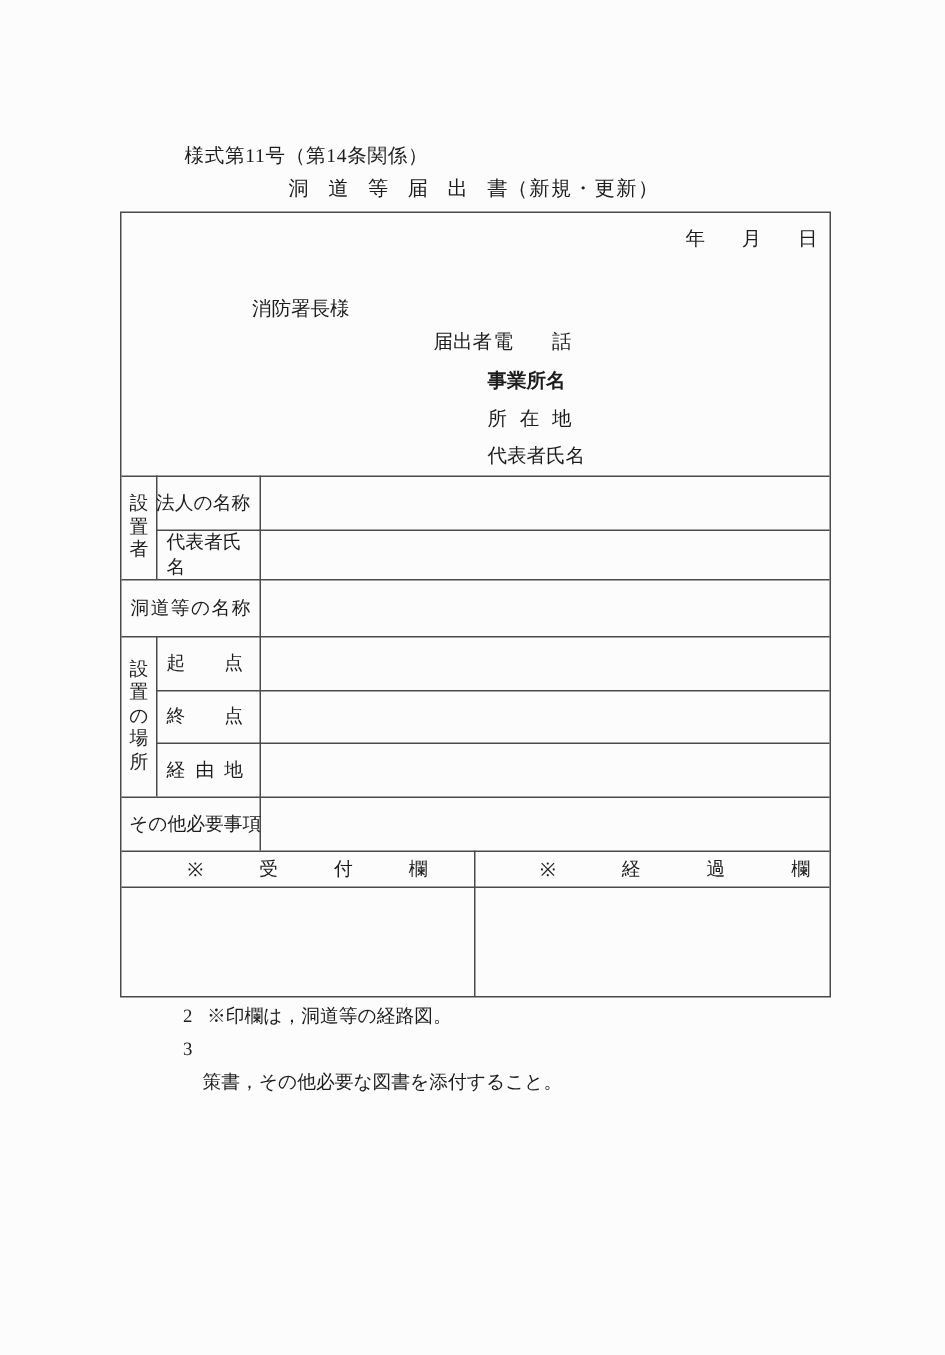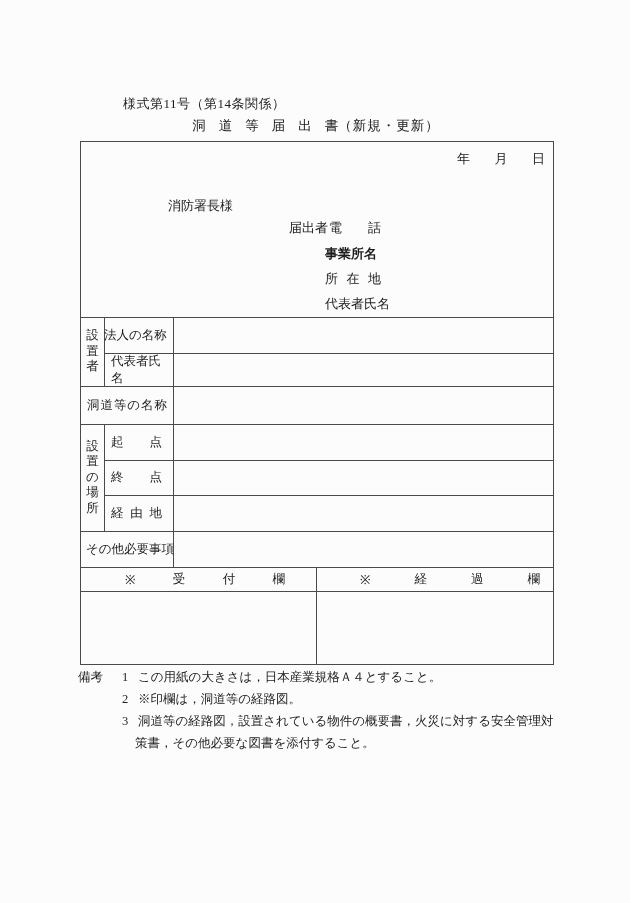--- a/index.html
+++ b/index.html
@@ -146,32 +146,26 @@
   <div class="cell" style="left:92px;top:282px;width:380px;height:36px;"></div>
   <div class="cell" style="left:92px;top:318px;width:380px;height:35px;"></div>
   <div class="cell" style="left:92px;top:353px;width:380px;height:36px;"></div>
   <div class="cell" style="left:92px;top:389px;width:380px;height:36px;"></div>
   <div class="cell" style="left:0;top:449px;width:235px;height:73px;"></div>
   <div class="cell" style="left:235px;top:449px;width:237px;height:73px;"></div>
 </div>
 
 <div class="abs notes">
   <div class="note-row">
-    <span>備考</span>
-    <span>1</span>
-    <span>この用紙の大きさは，日本産業規格Ａ４とすること。</span>
-  </div>
-  <div class="note-row">
     <span></span>
     <span>2</span>
     <span>※印欄は，洞道等の経路図。</span>
   </div>
   <div class="note-row">
     <span></span>
     <span>3</span>
-    <span>洞道等の経路図，設置されている物件の概要書，火災に対する安全管理対</span>
   </div>
   <div class="note-row">
     <span></span>
     <span></span>
     <span style="margin-left:-3px;">策書，その他必要な図書を添付すること。</span>
   </div>
 </div>
 
 </body></html>

